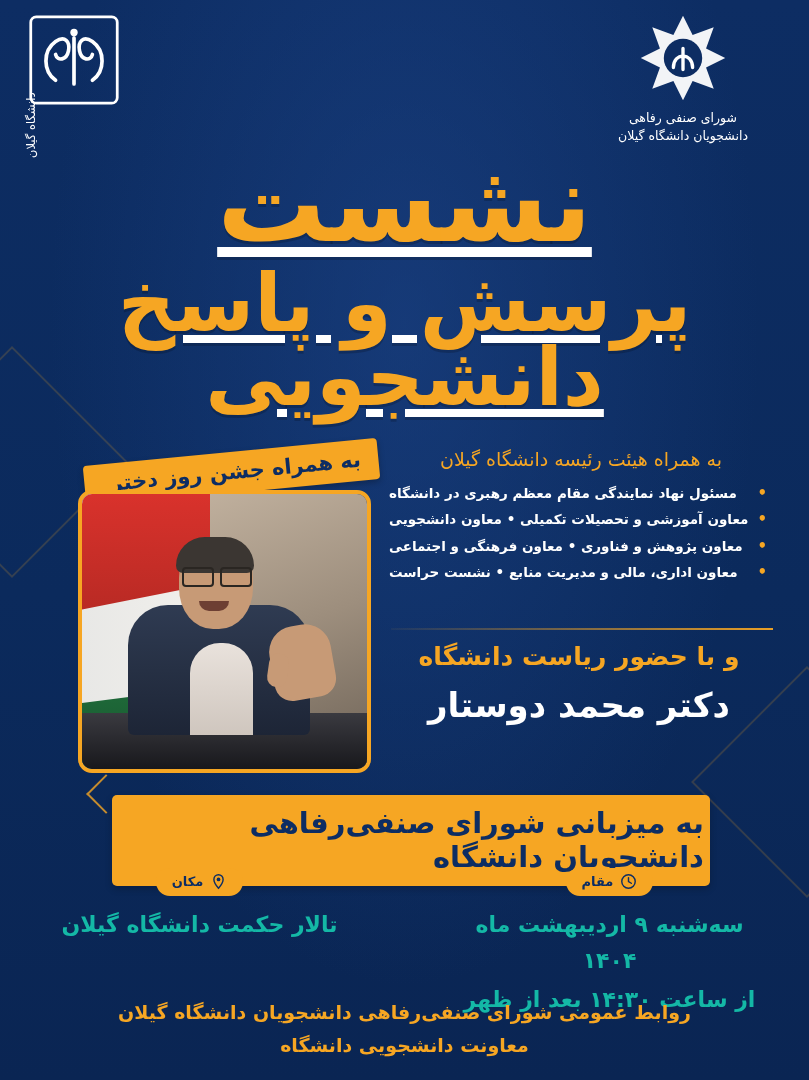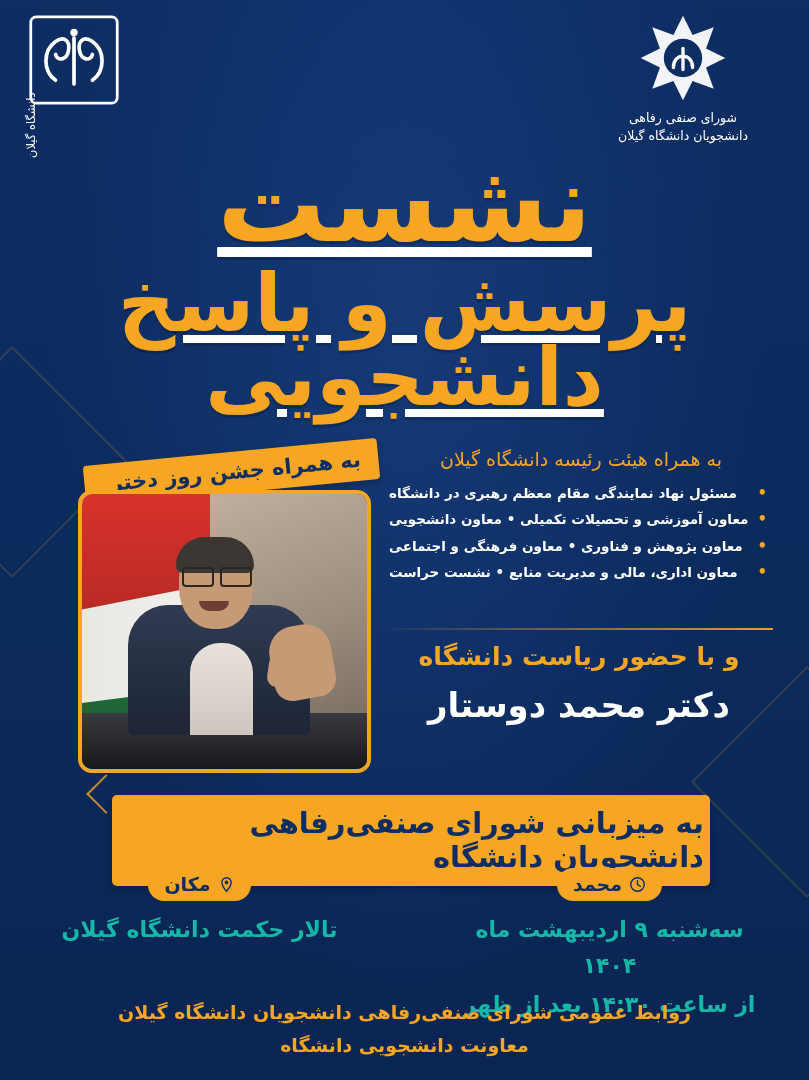--- a/index.html
+++ b/index.html
@@ -252,21 +252,21 @@
     gap: 110px;
   }
   .info-col { width: 300px; text-align: center; position: relative; }
   .pill {
     display: inline-flex;
     align-items: center;
     gap: 7px;
     background: #f6a623;
     color: #0d2d63;
     font-weight: bold;
-    font-size: 19px;
+    font-size: 13px;
     padding: 5px 16px 6px;
     border-radius: 16px;
     text-align: right;
   }
   .pill .ic { display: inline-flex; width: 17px; height: 17px; }
   .pill .ic svg { width: 100%; height: 100%; display:block; }
   .info-col .txt {
     margin-top: 11px;
     font-size: 22px;
     font-weight: bold;
@@ -369,21 +369,21 @@
 
   <div class="info">
     <div class="info-col">
       <div class="pill">
         <span class="ic">
           <svg viewBox="0 0 24 24">
               <circle cx="12" cy="12" r="9.5" fill="none" stroke="#0d2d63" stroke-width="2"></circle>
               <path d="M12 6.5V12l4 2.5" fill="none" stroke="#0d2d63" stroke-width="2" stroke-linecap="round"></path>
             </svg>
         </span>
-        <span>محمد</span>
+        <span>مقام</span>
       </div>
       <div class="txt">سه‌شنبه ۹ اردیبهشت ماه ۱۴۰۴</div>
       <div class="txt" style="margin-top:2px">از ساعت ۱۴:۳۰ بعد از ظهر</div>
     </div>
 
     <div class="info-col">
       <div class="pill">
         <span class="ic">
           <svg viewBox="0 0 24 24">
               <path d="M12 2.5c-3.6 0-6.5 2.9-6.5 6.5 0 4.8 6.5 12.5 6.5 12.5s6.5-7.7 6.5-12.5c0-3.6-2.9-6.5-6.5-6.5z" fill="none" stroke="#0d2d63" stroke-width="2"></path>

